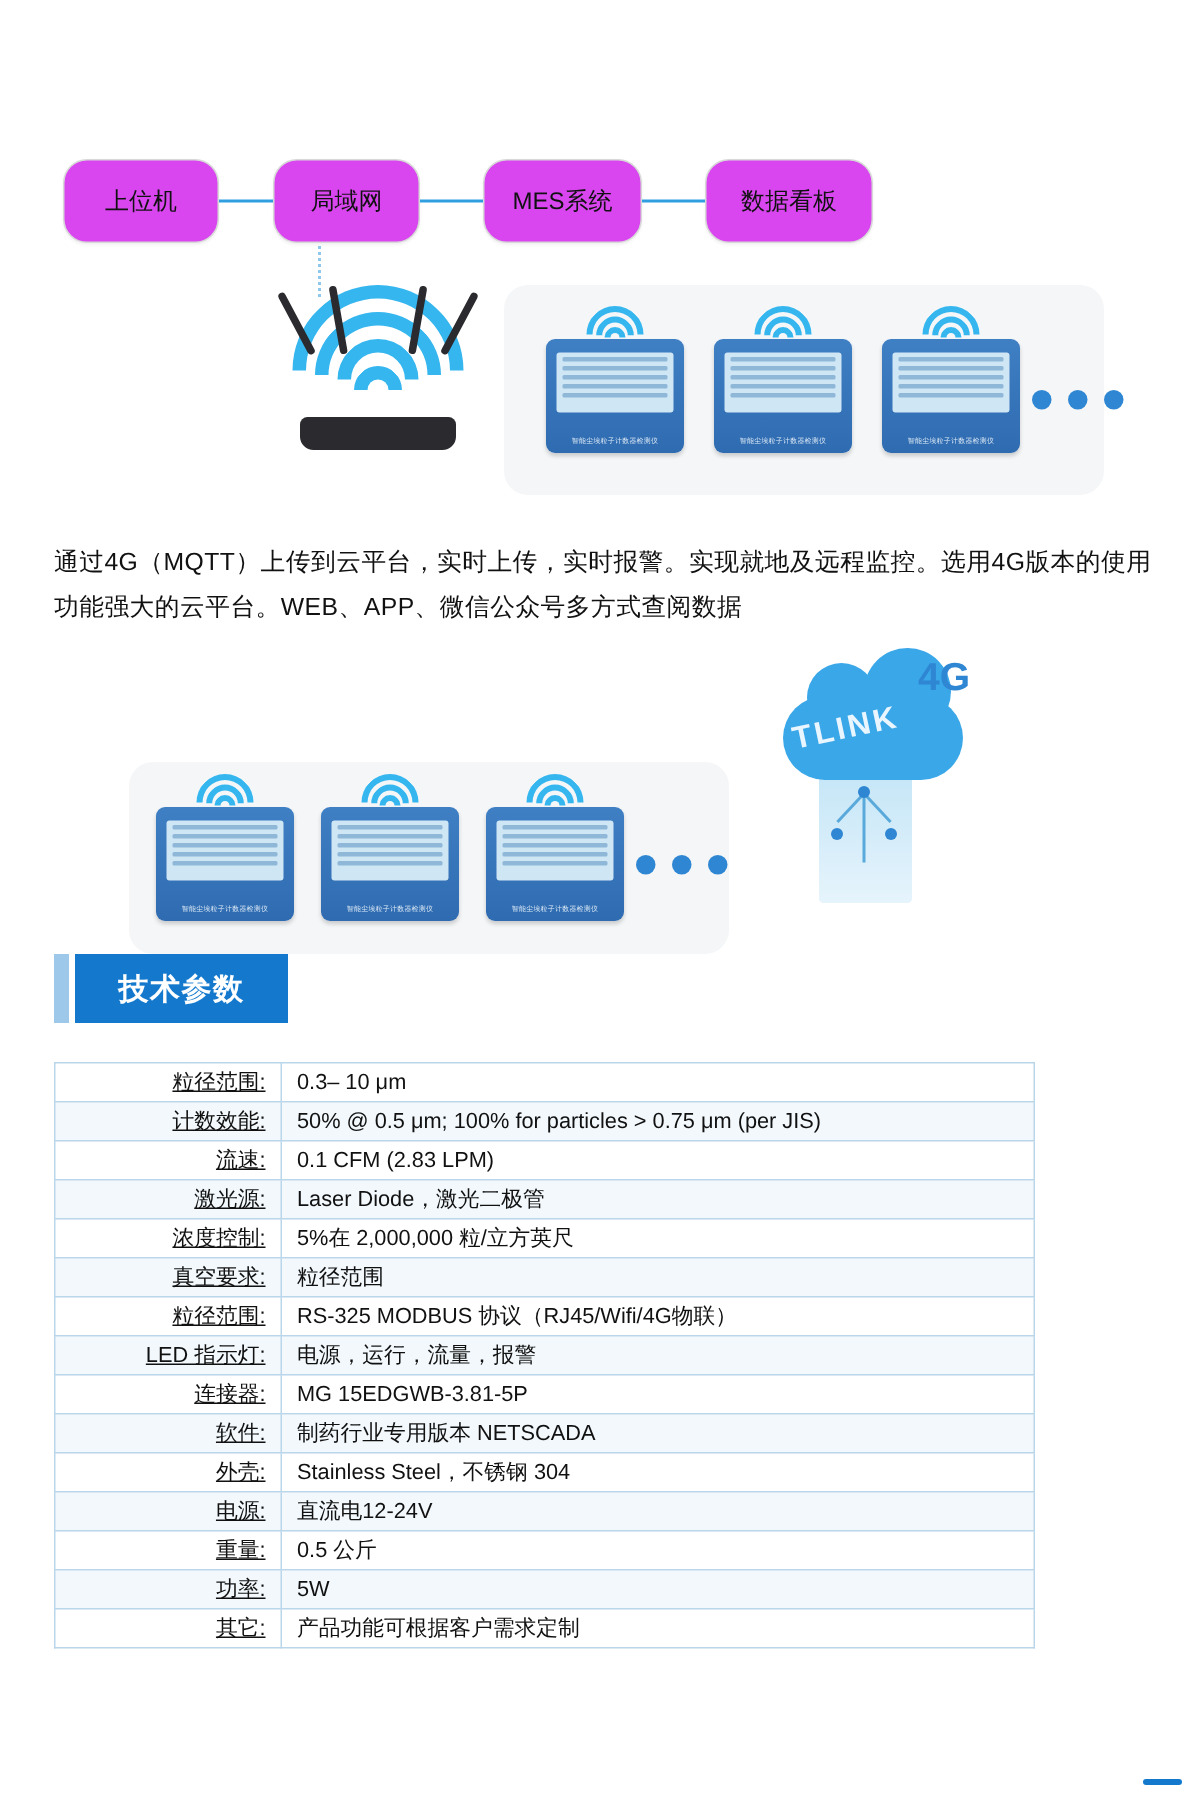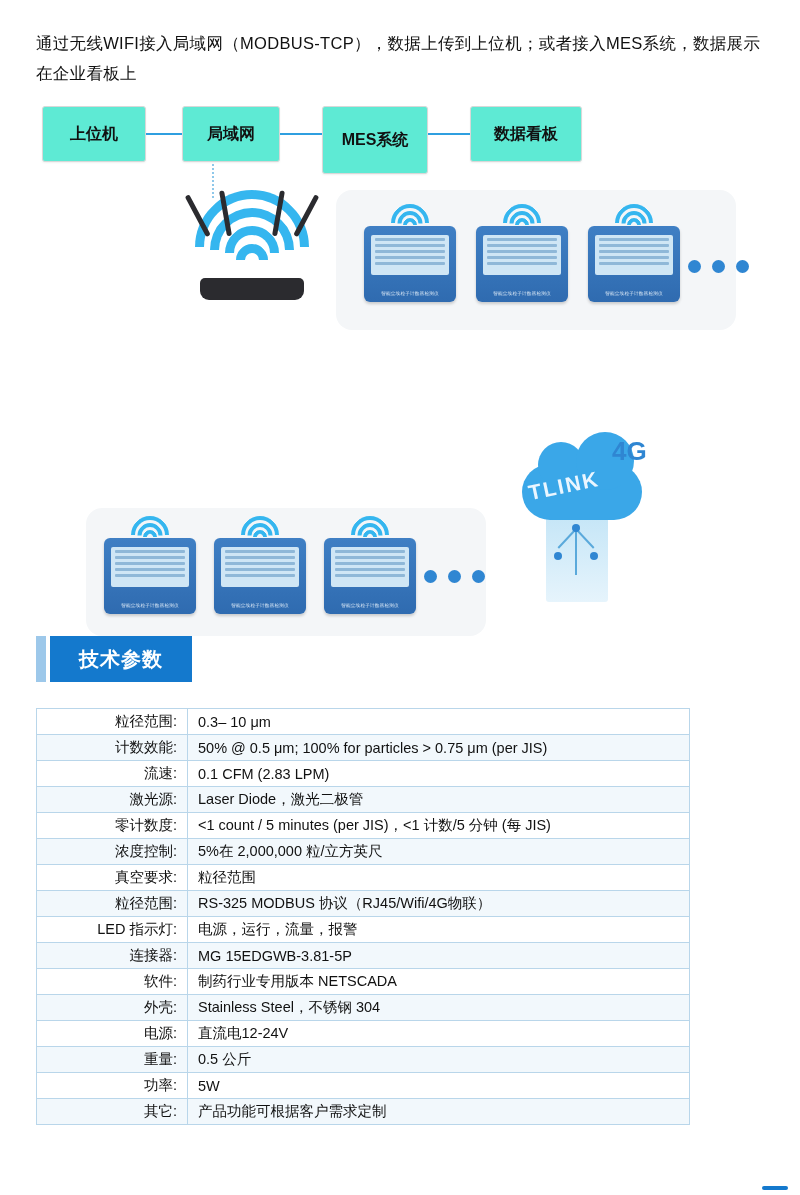--- a/index.html
+++ b/index.html
@@ -35,35 +35,34 @@
   
   .diagram1 {
     position: absolute;
     left: 36px;
     top: 98px;
     width: 700px;
     height: 245px;
   }
   .node-box {
     position: absolute;
-    background: #5eead4;
+    background: #d946ef;
     border: 1px solid #d8d8d8;
-    border-radius: 3px;
+    border-radius: 16px;
     box-shadow: 0 1px 2px rgba(0,0,0,0.06);
     display: flex;
     align-items: center;
     justify-content: center;
     font-size: 16px;
     color: #111;
     box-sizing: border-box;
-    font-weight: bold;
   }
   #node-host     { left: 6px;   top: 8px;  width: 104px; height: 56px; }
   #node-lan      { left: 146px; top: 8px;  width: 98px;  height: 56px; text-align: right; }
-  #node-mes      { left: 286px; top: 8px;  width: 106px; height: 68px; }
+  #node-mes      { left: 286px; top: 8px;  width: 106px; height: 56px; }
   #node-board    { left: 434px; top: 8px;  width: 112px; height: 56px; text-align: right; }
 
   .connector {
     position: absolute;
     height: 2px;
     background: #2f9fe0;
     top: 35px;
   }
   #conn1 { left: 110px; width: 36px; }
   #conn2 { left: 244px; width: 42px; }
@@ -324,20 +323,21 @@
     border: 1px solid #b9d6ea;
     height: 25px;
     padding: 0 10px;
     color: #111;
     white-space: nowrap;
   }
   .spec-table td.k {
     width: 130px;
     text-align: right;
     background: #ffffff;
+    text-decoration: underline;
   }
   .spec-table td.v {
     text-align: left;
   }
   .spec-table tr:nth-child(odd) td { background: #ffffff; }
   .spec-table tr:nth-child(even) td { background: #f2f8fc; }
 
   .footer-tick {
     position: absolute;
     left: 762px;
@@ -346,21 +346,20 @@
     height: 4px;
     background: #1479cd;
     border-radius: 2px;
   }
 </style>
 </head>
 <body>
 
 <div class="page">
 
-  <div class="para" id="para1">通过无线WIFI接入局域网（MODBUS-TCP），数据上传到上位机；或者接入MES系统，数据展示在企业看板上</div>
 
   <div class="diagram1">
     <div class="node-box" id="node-host">上位机</div>
     <div class="node-box" id="node-lan">局域网</div>
     <div class="node-box" id="node-mes">MES系统</div>
     <div class="node-box" id="node-board">数据看板</div>
 
     <div class="connector" id="conn1"></div>
     <div class="connector" id="conn2"></div>
     <div class="connector" id="conn3"></div>
@@ -425,20 +424,21 @@
         <div class="caption">智能尘埃粒子计数器检测仪</div>
       </div>
       <div class="ellipsis-dots" style="left:352px; top:70px;">
         <span></span>
           <span></span>
           <span></span>
       </div>
     </div>
   </div>
 
+  <div class="para" id="para2">通过4G（MQTT）上传到云平台，实时上传，实时报警。实现就地及远程监控。选用4G版本的使用功能强大的云平台。WEB、APP、微信公众号多方式查阅数据</div>
 
   <div class="diagram2">
     <div class="device-panel" id="panel2">
       <div class="device" style="left:18px; top:30px;">
         <div class="wifi-mini">
           <div class="marc m1"></div>
           <div class="marc m2"></div>
           <div class="marc m3"></div>
         </div>
         <div class="screen">
@@ -519,24 +519,20 @@
         </tr>
         <tr>
           <td class="k">流速:</td>
           <td class="v">0.1 CFM (2.83 LPM)</td>
         </tr>
         <tr>
           <td class="k">激光源:</td>
           <td class="v">Laser Diode，激光二极管</td>
         </tr>
         <tr>
-          <td class="k">零计数度:</td>
-          <td class="v">&lt;1 count / 5 minutes (per JIS)，&lt;1 计数/5 分钟 (每 JIS)</td>
-        </tr>
-        <tr>
           <td class="k">浓度控制:</td>
           <td class="v">5%在 2,000,000 粒/立方英尺</td>
         </tr>
         <tr>
           <td class="k">真空要求:</td>
           <td class="v">粒径范围</td>
         </tr>
         <tr>
           <td class="k">粒径范围:</td>
           <td class="v">RS-325 MODBUS 协议（RJ45/Wifi/4G物联）</td>

